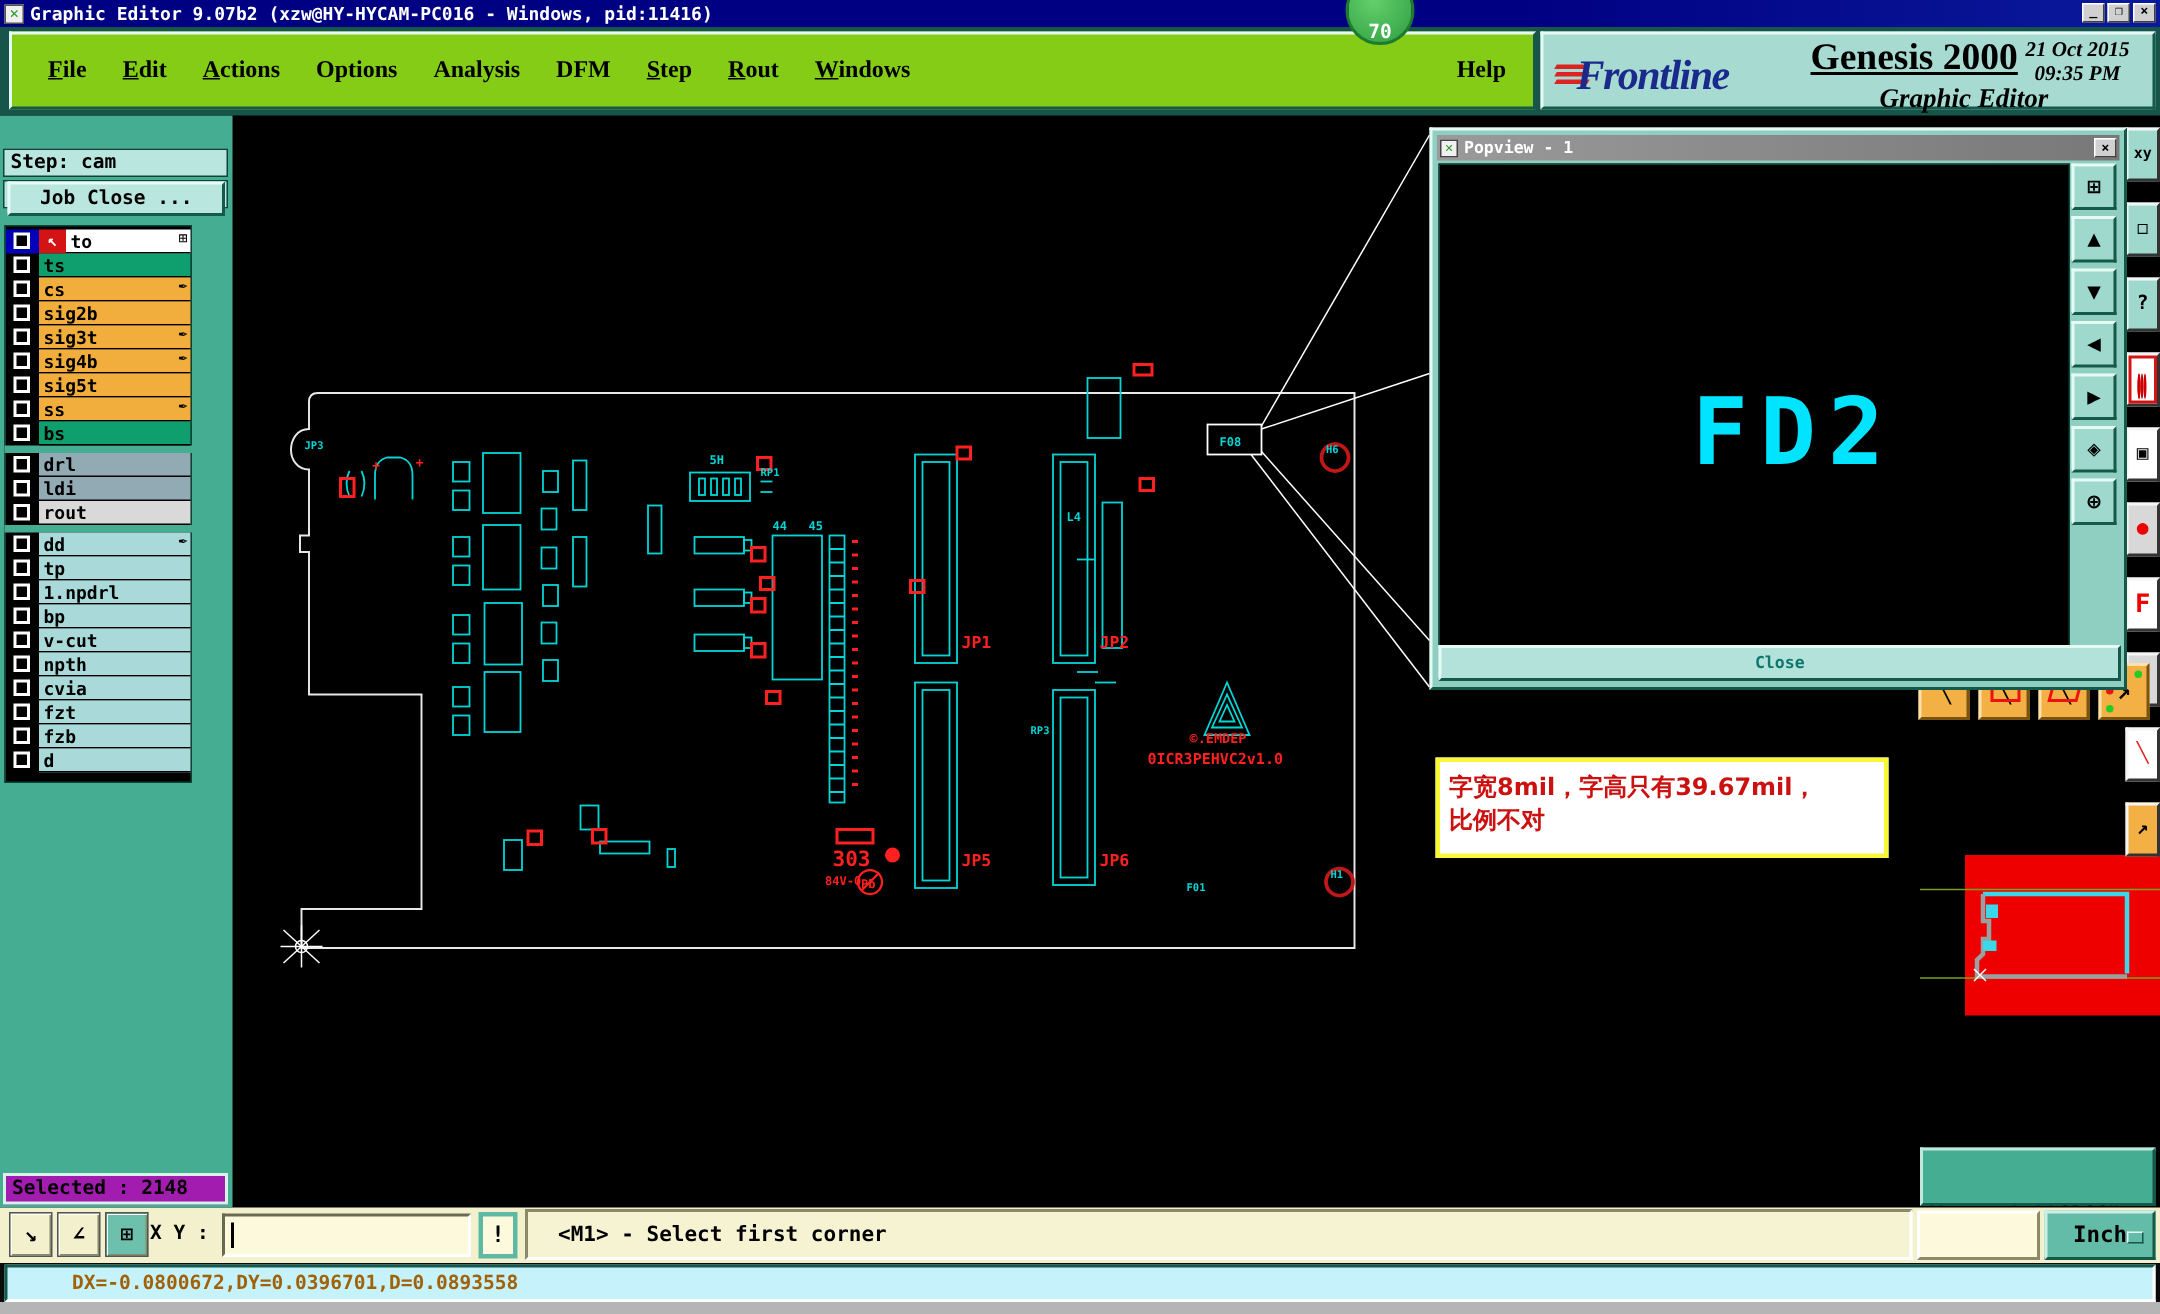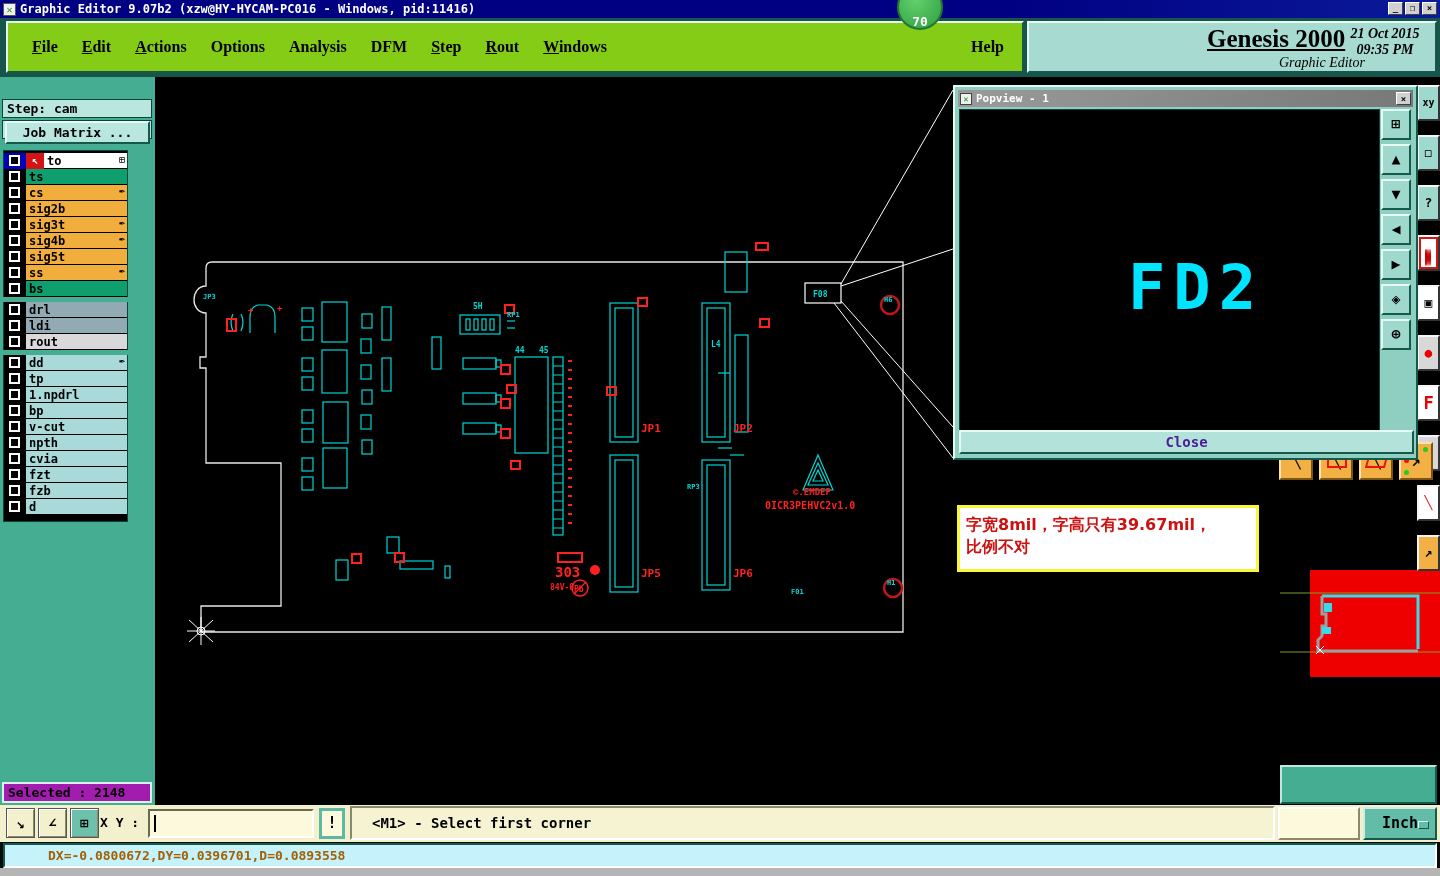--- a/index.html
+++ b/index.html
@@ -33,22 +33,22 @@
   .menubar .mi.uf::first-letter { text-decoration:underline; }
   .mi-help { position:absolute; right:18px; }
   .brandpanel { position:absolute; left:1027px; top:3px; width:410px; height:52px; background:#a7dad1; }
   .flogo { position:absolute; left:8px; top:10px; width:160px; height:34px; }
   .flogo .fl-text { position:absolute; left:14px; top:2px; font-family:"Liberation Serif", serif;
      font-style:italic; font-weight:bold; font-size:28px; color:#1a2a8c; letter-spacing:-1px; }
   .flogo .fl-lines { position:absolute; left:0; top:8px; width:22px; height:18px; }
   .flogo .fl-lines div { height:3px; background:#d22; margin:2px 0; transform:skewX(-30deg); }
   .brand-prod { position:absolute; left:178px; top:2px; font-family:"Liberation Serif", serif;
      font-weight:bold; font-size:25px; color:#000;text-decoration:underline; }
-  .brand-sub { position:absolute; left:250px; top:32px; font-family:"Liberation Serif", serif;
-     font-weight:normal; font-style:italic; font-size:14px; color:#000; }
+  .brand-sub { position:absolute; left:224px; top:32px; font-family:"Liberation Serif", serif;
+     font-weight:bold; font-style:italic; font-size:18px; color:#000; }
   .brand-date { position:absolute; right:4px; top:3px; width:92px; text-align:center;
      font-family:"Liberation Serif", serif; font-weight:bold; font-style:italic; font-size:14px; color:#000; line-height:16px; }
 
   
   .sidebar { position:absolute; left:0; top:77px; width:155px; height:728px; background:#44ad92; z-index:10; }
   .jobbox { position:absolute; left:2px; width:150px; height:19px; background:#b9e6de;
     border:1px solid #0c4438; color:#000; font-size:13px; font-weight:bold; padding:1px 4px; white-space:pre; }
   .jm-btn { position:absolute; left:5px; top:44px; width:145px; height:23px; background:#b9e6de;
     color:#000; font-size:13px; font-weight:bold; text-align:center; line-height:19px; }
   .layerpanel { position:absolute; left:3px; top:73px; width:125px; height:372px; background:#000;
@@ -85,21 +85,21 @@
     border-top:1px solid #fff; border-left:1px solid #fff; border-right:1px solid #404040;
     border-bottom:1px solid #404040; color:#000; font-size:9px; line-height:12px; text-align:center; font-weight:bold; }
   .pv-canvas { position:absolute; left:4px; top:22px; width:421px; height:322px; background:#000;
     border:1px solid #0c4438; }
   .pv-text { position:absolute; left:168px; top:148px; color:#00e4ff; font-size:62px; font-weight:bold;
     letter-spacing:8px; line-height:60px; }
   .pv-side { position:absolute; right:4px; top:22px; width:31px; }
   .pv-sbtn { width:30px; height:31px; background:#9fd8cc; margin-bottom:4px; color:#000;
     font-size:15px; text-align:center; line-height:27px; font-weight:bold; }
   .pv-close { position:absolute; left:4px; bottom:4px; width:455px; height:24px; background:#b2e2da;
-    color:#4c1d95; font-size:14px; font-weight:bold; text-align:center; line-height:20px; }
+    color:#0f766e; font-size:11px; font-weight:bold; text-align:center; line-height:20px; }
 
   
   .annot { position:absolute; left:957px; top:505px; width:302px; height:67px; background:#fff;
     border:3px solid #f8f838; color:#cc1111; font-family:"DejaVu Sans", sans-serif;
     font-size:16px; font-weight:bold; padding:6px 6px; line-height:22px; z-index:15; }
 
   
   .rt-col { position:absolute; left:1417px; top:85px; width:23px; z-index:12; }
   .rt-btn { width:23px; height:36px; margin-bottom:14px; text-align:center; font-weight:bold;
     border-top:2px solid #f5f5f5; border-left:2px solid #f5f5f5; border-right:2px solid #333; border-bottom:2px solid #333;
@@ -176,20 +176,28 @@
       <span class="mi uf">Actions</span>
       <span class="mi">Options</span>
       <span class="mi">Analysis</span>
       <span class="mi">DFM</span>
       <span class="mi uf">Step</span>
       <span class="mi uf">Rout</span>
       <span class="mi uf">Windows</span>
       <span class="mi mi-help">Help</span>
     </div>
     <div class="brandpanel raised">
+      <div class="flogo">
+        <div class="fl-lines">
+            <div></div>
+            <div></div>
+            <div></div>
+          </div>
+        <div class="fl-text">Frontline</div>
+      </div>
       <div class="brand-prod">Genesis 2000</div>
       <div class="brand-sub">Graphic Editor</div>
       <div class="brand-date"><span>21 Oct 2015</span><br><span>09:35 PM</span></div>
     </div>
   </div>
 
   <div class="canvas">
     <svg width="1285" height="731">
 
       <path d="M57,185 H748 V555 H46 V529 H126 V386 H51 V291 H45 V280 H51 V236 C43,236 39,229 39,223 C39,216 43,209 51,209 V191 C51,187 53,185 57,185 Z" fill="none" stroke="#e8e8e8" stroke-width="1.3"></path>
@@ -319,21 +327,21 @@
         <text x="419" y="515" font-size="8" fill="#ff2020">Pb</text>
         <text x="638" y="418" font-size="9" fill="#ff2020">©.EMDEP</text>
         <text x="610" y="432" font-size="10" fill="#ff2020">0ICR3PEHVC2v1.0</text>
       </g>
     </svg>
   </div>
 
   <div class="sidebar">
     <div class="jobbox sunken" style="top:2px;margin-top:41px;">Job : 6v2cb00qa0</div>
     <div class="jobbox sunken" style="top:22px;">Step: cam</div>
-    <div class="jm-btn raised">Job Matrix ...</div>
+    <div class="jm-btn raised">Job Close ...</div>
 
     <div class="layerpanel">
       <div class="lrow">
         <span class="lcbcell" style="background:#0000bb;">
             <span class="lcb"></span>
           </span>
         <span class="lsel-arrow">↖</span>
         <span class="lname white">to</span>
         <span class="gridi">⊞</span>
       </div>

